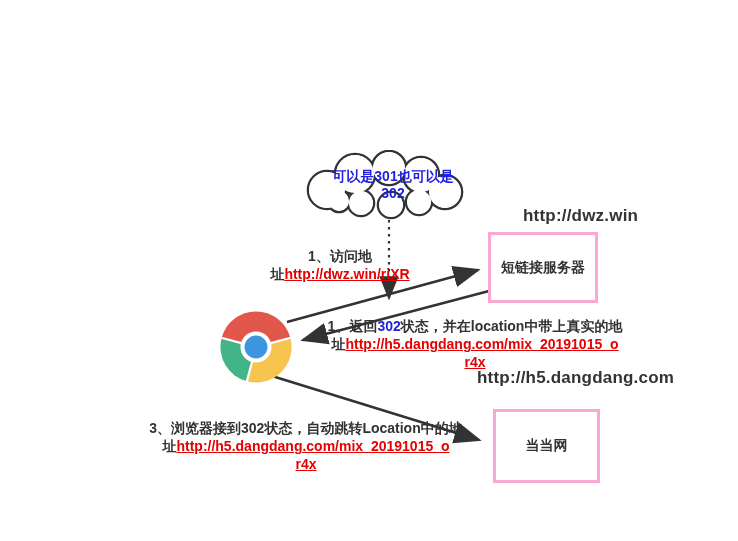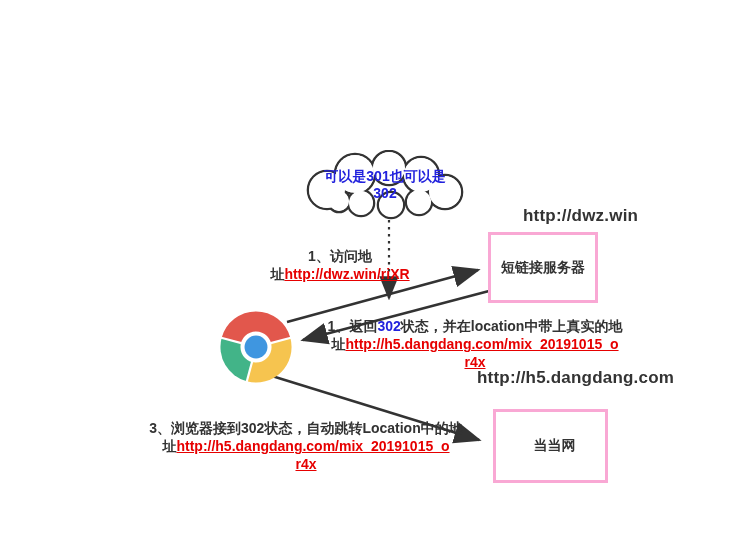--- a/index.html
+++ b/index.html
@@ -58,21 +58,21 @@
       <circle cx="54" cy="24" r="19"></circle>
       <circle cx="88" cy="18" r="16"></circle>
       <circle cx="120" cy="25" r="17"></circle>
       <circle cx="144" cy="42" r="16"></circle>
       <circle cx="118" cy="52" r="12"></circle>
       <circle cx="90" cy="55" r="12"></circle>
       <circle cx="60" cy="53" r="12"></circle>
       <circle cx="38" cy="51" r="10"></circle>
     </g>
   </svg>
-  <div class="abs cloud-text" style="left:308px;top:165px;width:154px;height:40px;">
+  <div class="abs cloud-text" style="left:316px;top:165px;width:154px;height:40px;">
     <div class="label-line">可以是301也可以是</div>
     <div class="label-line">302</div>
   </div>
 
   <svg class="abs" style="left:219px;top:310px;" width="74" height="74" viewBox="0 0 100 100">
     <path d="M50,50 L3.6,37.6 A48,48 0 0 1 96.4,37.6 Z" fill="#e2574c"></path>
     <path d="M50,50 L96.4,37.6 A48,48 0 0 1 37.6,96.4 Z" fill="#f6c44f"></path>
     <path d="M50,50 L37.6,96.4 A48,48 0 0 1 3.6,37.6 Z" fill="#42b488"></path>
     <line x1="36.5" y1="46.4" x2="1.7" y2="37.1" stroke="#ffffff" stroke-width="3"></line>
     <line x1="63.5" y1="46.4" x2="98.3" y2="37.1" stroke="#ffffff" stroke-width="3"></line>
@@ -80,21 +80,21 @@
     <circle cx="50" cy="50" r="21" fill="#ffffff"></circle>
     <circle cx="50" cy="50" r="15.5" fill="#3f96e0"></circle>
   </svg>
 
   <div class="abs site-title" style="left:483px;top:206px;margin-left:40px;">http://dwz.win</div>
   <div class="node-box" style="left:488px;top:232px;width:104px;height:65px;">
     <span>短链接服务器</span>
   </div>
 
   <div class="abs site-title" style="left:477px;top:368px;">http://h5.dangdang.com</div>
-  <div class="node-box" style="left:493px;top:409px;width:101px;height:68px;padding-left:8px;">
+  <div class="node-box" style="left:493px;top:409px;width:101px;height:68px;">
     <span>当当网</span>
   </div>
 
   <div class="abs label-block" style="left:254px;top:247px;width:172px;">
     <div class="label-line">
       <span class="ink">1、访问地</span>
     </div>
     <div class="label-line">
       <span class="ink">址</span><span class="url">http://dwz.win/riXR</span>
     </div>

